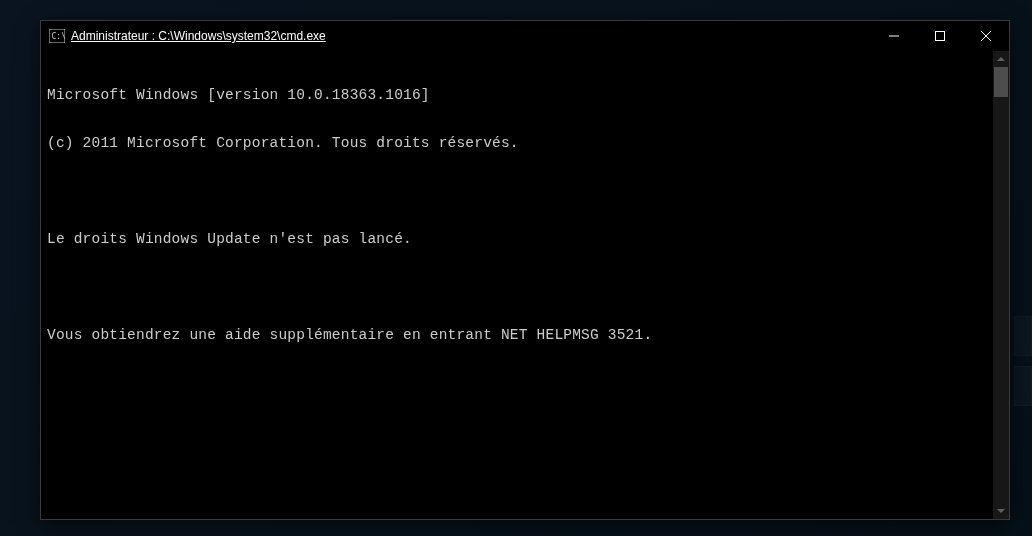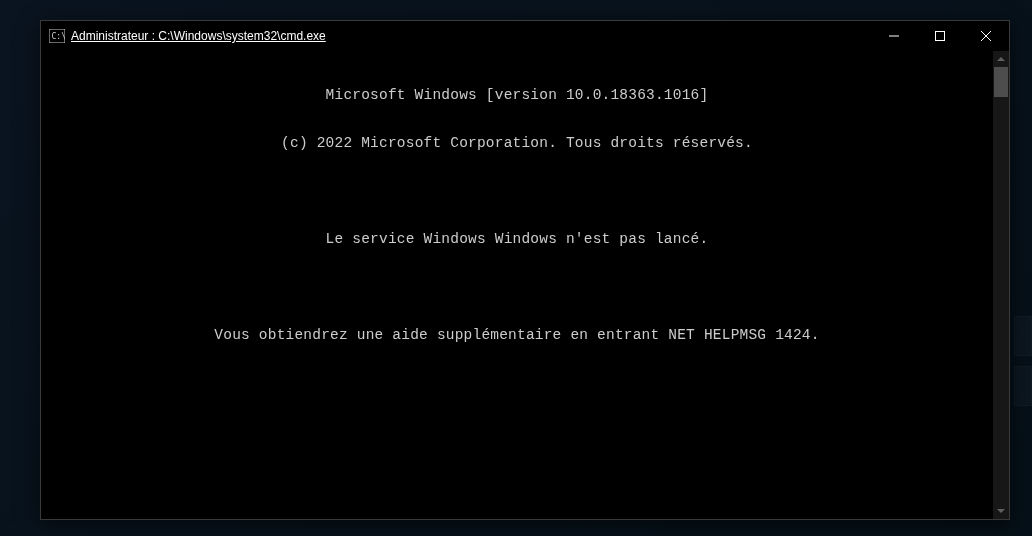--- a/index.html
+++ b/index.html
@@ -83,21 +83,20 @@
       font-family: Consolas, "Courier New", monospace;
       font-size: 14.5px;
       line-height: 16px;
       color: #cccccc;
       white-space: pre;
       overflow: hidden;
       letter-spacing: 0.2px;
     }
     .terminal-line {
       min-height: 16px;
-      text-align: center;
     }
     .scrollbar {
       width: 16px;
       background: #171717;
       position: relative;
       flex-shrink: 0;
     }
     .scroll-arrow {
       width: 16px;
       height: 16px;
@@ -171,25 +170,25 @@
         <svg viewBox="0 0 10 10">
           <line x1="0" y1="0" x2="10" y2="10" stroke="#ffffff" stroke-width="1"></line>
           <line x1="10" y1="0" x2="0" y2="10" stroke="#ffffff" stroke-width="1"></line>
         </svg>
       </div>
     </div>
   </div>
   <div class="terminal-body">
     <div class="terminal-content">
       <div class="terminal-line">Microsoft Windows [version 10.0.18363.1016]</div>
-      <div class="terminal-line">(c) 2022 Microsoft Corporation. Tous droits réservés.</div>
-      <div class="terminal-line"></div>
-      <div class="terminal-line">Le service Windows Windows n'est pas lancé.</div>
-      <div class="terminal-line"></div>
-      <div class="terminal-line">Vous obtiendrez une aide supplémentaire en entrant NET HELPMSG 1424.</div>
+      <div class="terminal-line">(c) 2011 Microsoft Corporation. Tous droits réservés.</div>
+      <div class="terminal-line"></div>
+      <div class="terminal-line">Le droits Windows Update n'est pas lancé.</div>
+      <div class="terminal-line"></div>
+      <div class="terminal-line">Vous obtiendrez une aide supplémentaire en entrant NET HELPMSG 3521.</div>
       <div class="terminal-line"></div>
       <div class="terminal-line"></div>
       
     </div>
     <div class="scrollbar">
       <div class="scroll-arrow up">
         <svg width="8" height="4" viewBox="0 0 8 4">
             <polygon points="4,0 8,4 0,4" fill="#606060"></polygon>
           </svg>
       </div>

